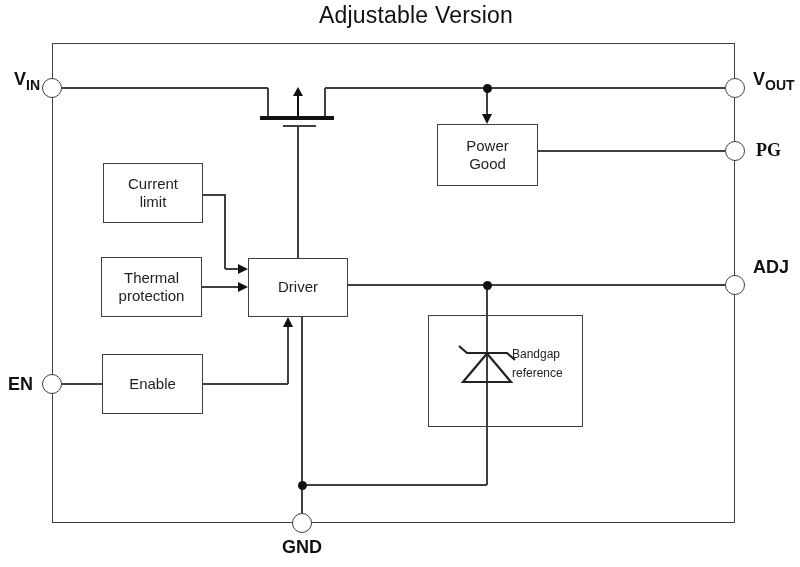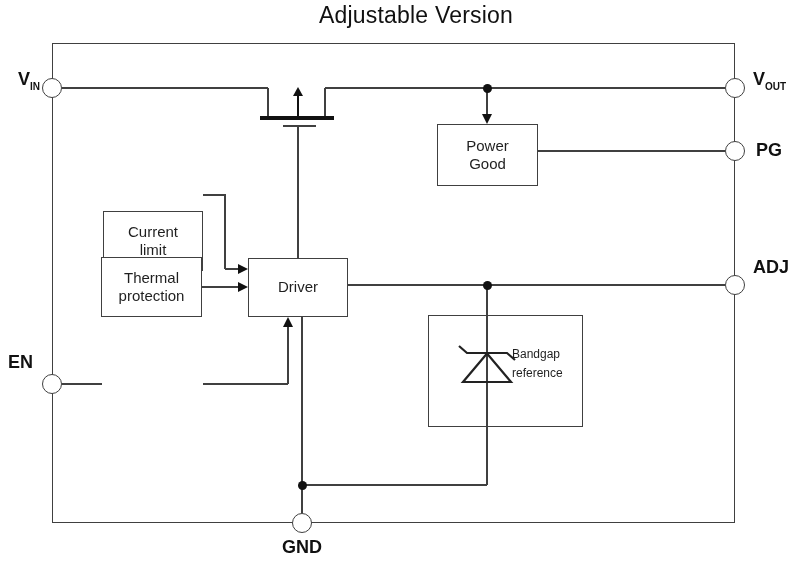--- a/index.html
+++ b/index.html
@@ -33,21 +33,21 @@
   .pin {
     position:absolute; box-sizing:border-box; width:20px; height:20px; border-radius:50%;
     border:1.6px solid var(--wire); background:#ffffff; z-index:4;
   }
   .arrow { position:absolute; width:0; height:0; z-index:3; }
   .arrow.right { border-top:5.5px solid transparent; border-bottom:5.5px solid transparent; border-left:10px solid var(--ink); }
   .arrow.up    { border-left:5.5px solid transparent; border-right:5.5px solid transparent; border-bottom:10px solid var(--ink); }
   .arrow.down  { border-left:5.5px solid transparent; border-right:5.5px solid transparent; border-top:10px solid var(--ink); }
   .arrow.up.small { border-left-width:5px; border-right-width:5px; border-bottom-width:9px; }
   .pin-label { position:absolute; z-index:4; font-size:18px; font-weight:bold; color:#111; }
-  .pin-label sub { font-size:10px; font-weight:bold; }
+  .pin-label sub { font-size:14px; font-weight:bold; }
   .mos { z-index:2; }
   .zener-svg { position:absolute; z-index:3; }
 </style>
 </head>
 <body>
 
 <div id="stage">
 
   <div class="title">Adjustable Version</div>
 
@@ -79,30 +79,33 @@
 
   <div class="dot" style="left:482.5px; top:83.5px;"></div>
   <div class="dot" style="left:482.5px; top:280.5px;"></div>
   <div class="dot" style="left:297.5px; top:480.5px;"></div>
 
   <div class="arrow down" style="left:481.5px; top:114px;"></div>
   <div class="arrow right" style="left:238px; top:263.5px;"></div>
   <div class="arrow right" style="left:238px; top:281.5px;"></div>
   <div class="arrow up" style="left:282.5px; top:317px;"></div>
 
-  <div class="block" style="left:103px; top:163px; width:100px; height:60px;margin-top:48px;">
+  <div class="block" style="left:103px; top:163px; width:100px; height:60px;">
     <span class="block-label">Current
 limit</span>
   </div>
   <div class="block" style="left:101px; top:257px; width:101px; height:60px;">
     <span class="block-label">Thermal
 protection</span>
   </div>
   <div class="block" style="left:248px; top:258px; width:100px; height:59px;">
     <span class="block-label">Driver</span>
+  </div>
+  <div class="block" style="left:102px; top:354px; width:101px; height:60px;">
+    <span class="block-label">Enable</span>
   </div>
   <div class="block" style="left:437px; top:124px; width:101px; height:62px;">
     <span class="block-label">Power
 Good</span>
   </div>
   <div class="block" style="left:428px; top:315px; width:155px; height:112px;"></div>
   <div class="bandgap-label" style="left:512px; top:345px;">Bandgap
 reference</div>
 
   <svg class="zener-svg" style="left:450px; top:337px;" width="70" height="50" viewBox="0 0 70 50">
@@ -116,18 +119,18 @@
   <div class="pin" style="left:725px; top:275px;"></div>
   <div class="pin" style="left:42px;  top:374px;"></div>
   <div class="pin" style="left:292px; top:513px;"></div>
 
   <div class="pin-label" style="left:2px; top:69px; width:38px; text-align:right;">
     <span>V</span><sub>IN</sub>
   </div>
   <div class="pin-label" style="left:753px; top:69px;">
     <span>V</span><sub>OUT</sub>
   </div>
-  <div class="pin-label" style="left:756px; top:140px;">PG</div>
+  <div class="pin-label" style="left:756px; top:140px;font-family:Liberation Serif, serif;">PG</div>
   <div class="pin-label" style="left:753px; top:257px;">ADJ</div>
-  <div class="pin-label" style="left:8px;   top:352px;">EN</div>
+  <div class="pin-label" style="left:8px;   top:374px;">EN</div>
   <div class="pin-label" style="left:272px; top:537px; width:60px; text-align:center;">GND</div>
 
 </div>
 
 </body></html>

